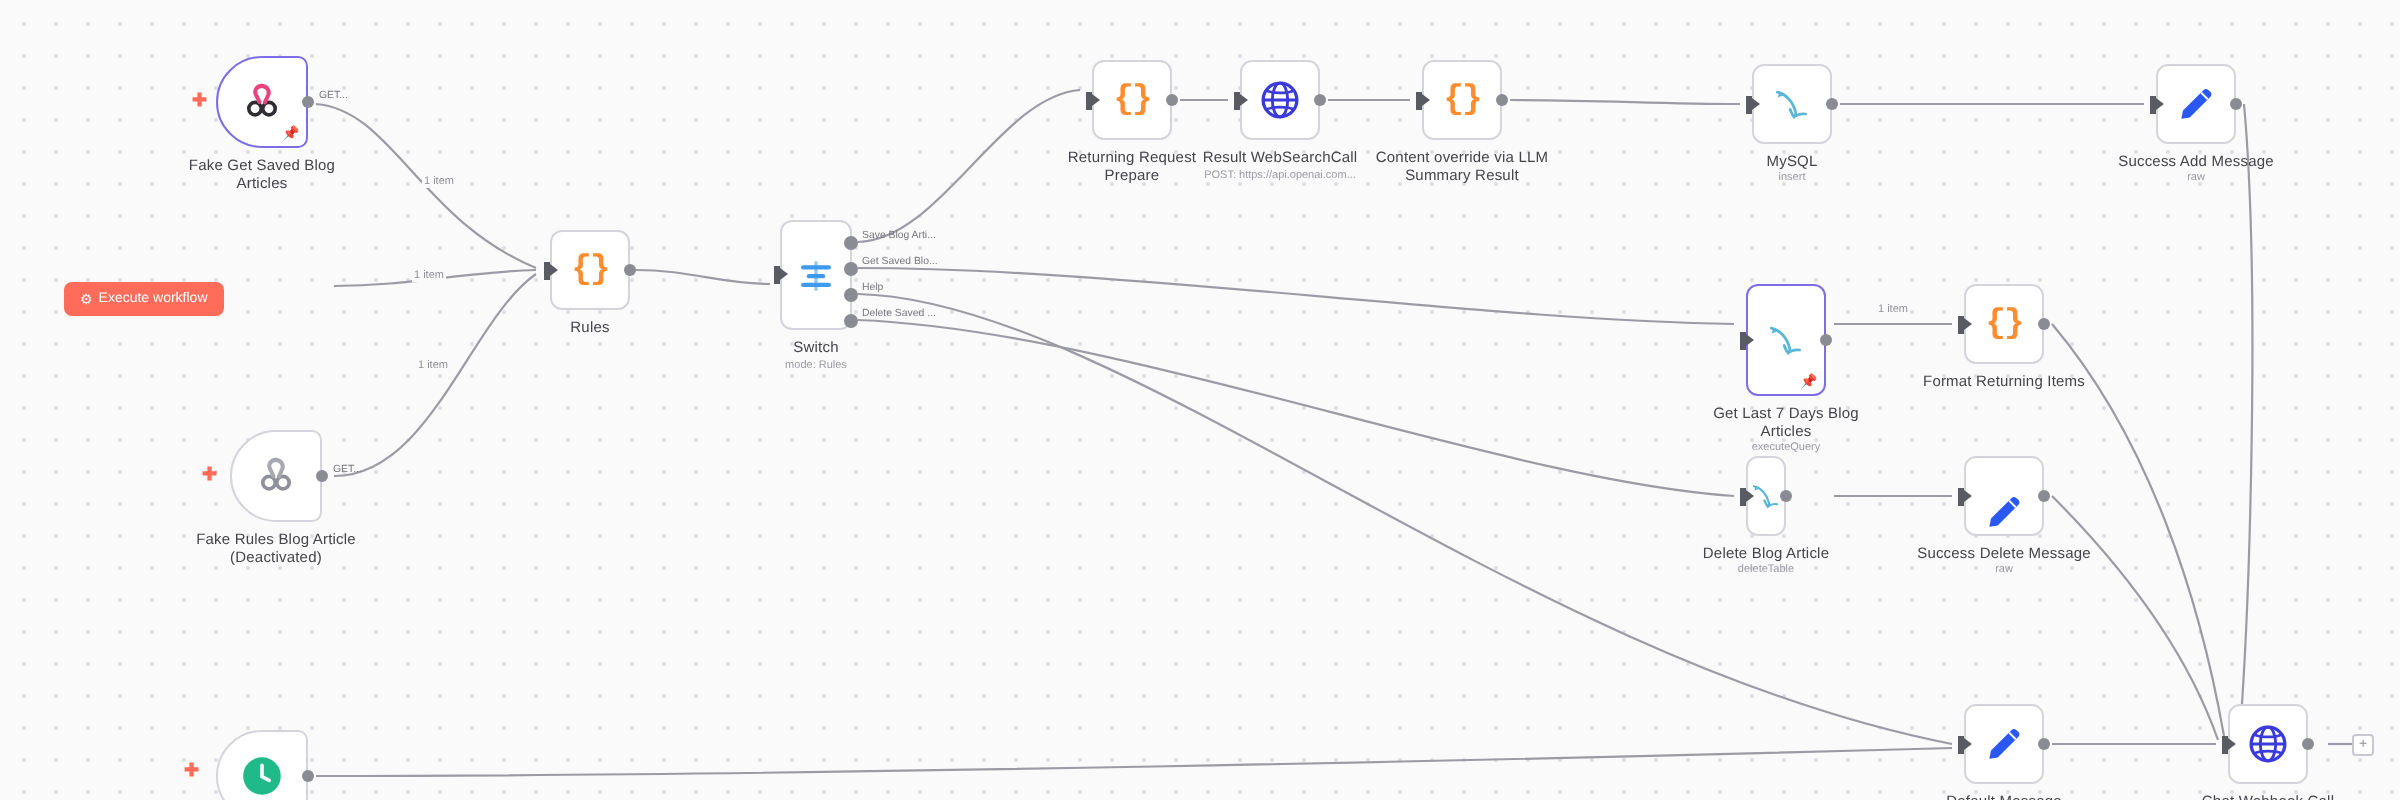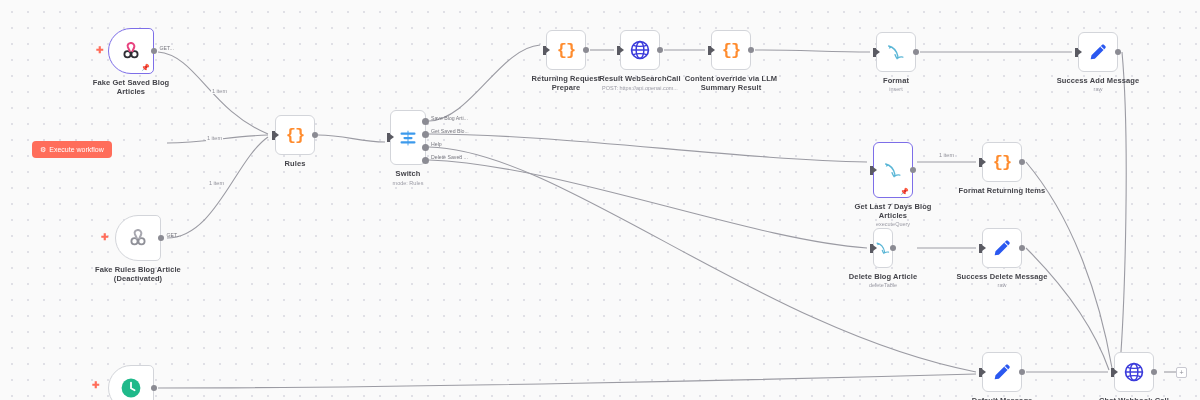--- a/index.html
+++ b/index.html
@@ -43,21 +43,21 @@
   }
   .node-label {
     position: absolute;
     top: 100%;
     left: 50%;
     transform: translateX(-50%);
     margin-top: 5px;
     font-size: 7.5px;
     line-height: 9.5px;
     color: #44444a;
-    font-weight: bold;
+    font-weight: normal;
     text-align: center;
     white-space: nowrap;
     letter-spacing: 0.1px;
   }
   .node-sublabel {
     position: absolute;
     top: 100%;
     left: 50%;
     transform: translateX(-50%);
     font-size: 5.5px;
@@ -319,21 +319,21 @@
   </div>
 
   <div class="node" style="left:876px; top:32px; width:40px; height:40px;">
     <svg width="22" height="22" viewBox="0 0 24 24">
       <path d="M4 5.5 C8.5 6.5 12.5 10.5 14 16.5 C14.2 17.6 14 18.6 13.2 19.2 C12.4 18.2 11.6 16.6 11 15" fill="none" stroke="#5ab6d6" stroke-width="1.5" stroke-linecap="round"></path>
       <path d="M5.2 5.2 L4.2 8.4 L7.2 7.4 Z" fill="#5ab6d6"></path>
       <path d="M19.5 17.5 C17.5 17.2 15.8 17.4 14.3 18.4" fill="none" stroke="#5ab6d6" stroke-width="1.4" stroke-linecap="round"></path>
     </svg>
     <span class="port-in"></span>
     <span class="port-out"></span>
-    <span class="node-label">Format</span>
+    <span class="node-label">MySQL</span>
     <span class="node-sublabel" style="margin-top:15px;">insert</span>
   </div>
 
   <div class="node" style="left:1078px; top:32px; width:40px; height:40px;">
     <svg width="22" height="22" viewBox="0 0 24 24">
       <path d="M4 20 L4.9 15.6 L16.2 4.3 C16.9 3.6 18 3.6 18.7 4.3 L19.9 5.5 C20.6 6.2 20.6 7.3 19.9 8 L8.6 19.3 Z" fill="#2a58f0"></path>
       <path d="M14.8 5.8 L18.4 9.4" stroke="#ffffff" stroke-width="1.1"></path>
     </svg>
     <span class="port-in"></span>
     <span class="port-out"></span>
@@ -366,21 +366,21 @@
       <path d="M4 5.5 C8.5 6.5 12.5 10.5 14 16.5 C14.2 17.6 14 18.6 13.2 19.2 C12.4 18.2 11.6 16.6 11 15" fill="none" stroke="#5ab6d6" stroke-width="1.5" stroke-linecap="round"></path>
       <path d="M5.2 5.2 L4.2 8.4 L7.2 7.4 Z" fill="#5ab6d6"></path>
       <path d="M19.5 17.5 C17.5 17.2 15.8 17.4 14.3 18.4" fill="none" stroke="#5ab6d6" stroke-width="1.4" stroke-linecap="round"></path>
     </svg>
     <span class="port-in"></span>
     <span class="port-out"></span>
     <span class="node-label">Delete Blog Article</span>
     <span class="node-sublabel" style="margin-top:15px;">deleteTable</span>
   </div>
 
-  <div class="node" style="left:982px; top:228px; width:40px; height:40px;">
+  <div class="node" style="left:982px; top:228px; width:40px; height:40px;align-items:flex-end;">
     <svg width="22" height="22" viewBox="0 0 24 24">
       <path d="M4 20 L4.9 15.6 L16.2 4.3 C16.9 3.6 18 3.6 18.7 4.3 L19.9 5.5 C20.6 6.2 20.6 7.3 19.9 8 L8.6 19.3 Z" fill="#2a58f0"></path>
       <path d="M14.8 5.8 L18.4 9.4" stroke="#ffffff" stroke-width="1.1"></path>
     </svg>
     <span class="port-in"></span>
     <span class="port-out"></span>
     <span class="node-label">Success Delete Message</span>
     <span class="node-sublabel" style="margin-top:15px;">raw</span>
   </div>
 

